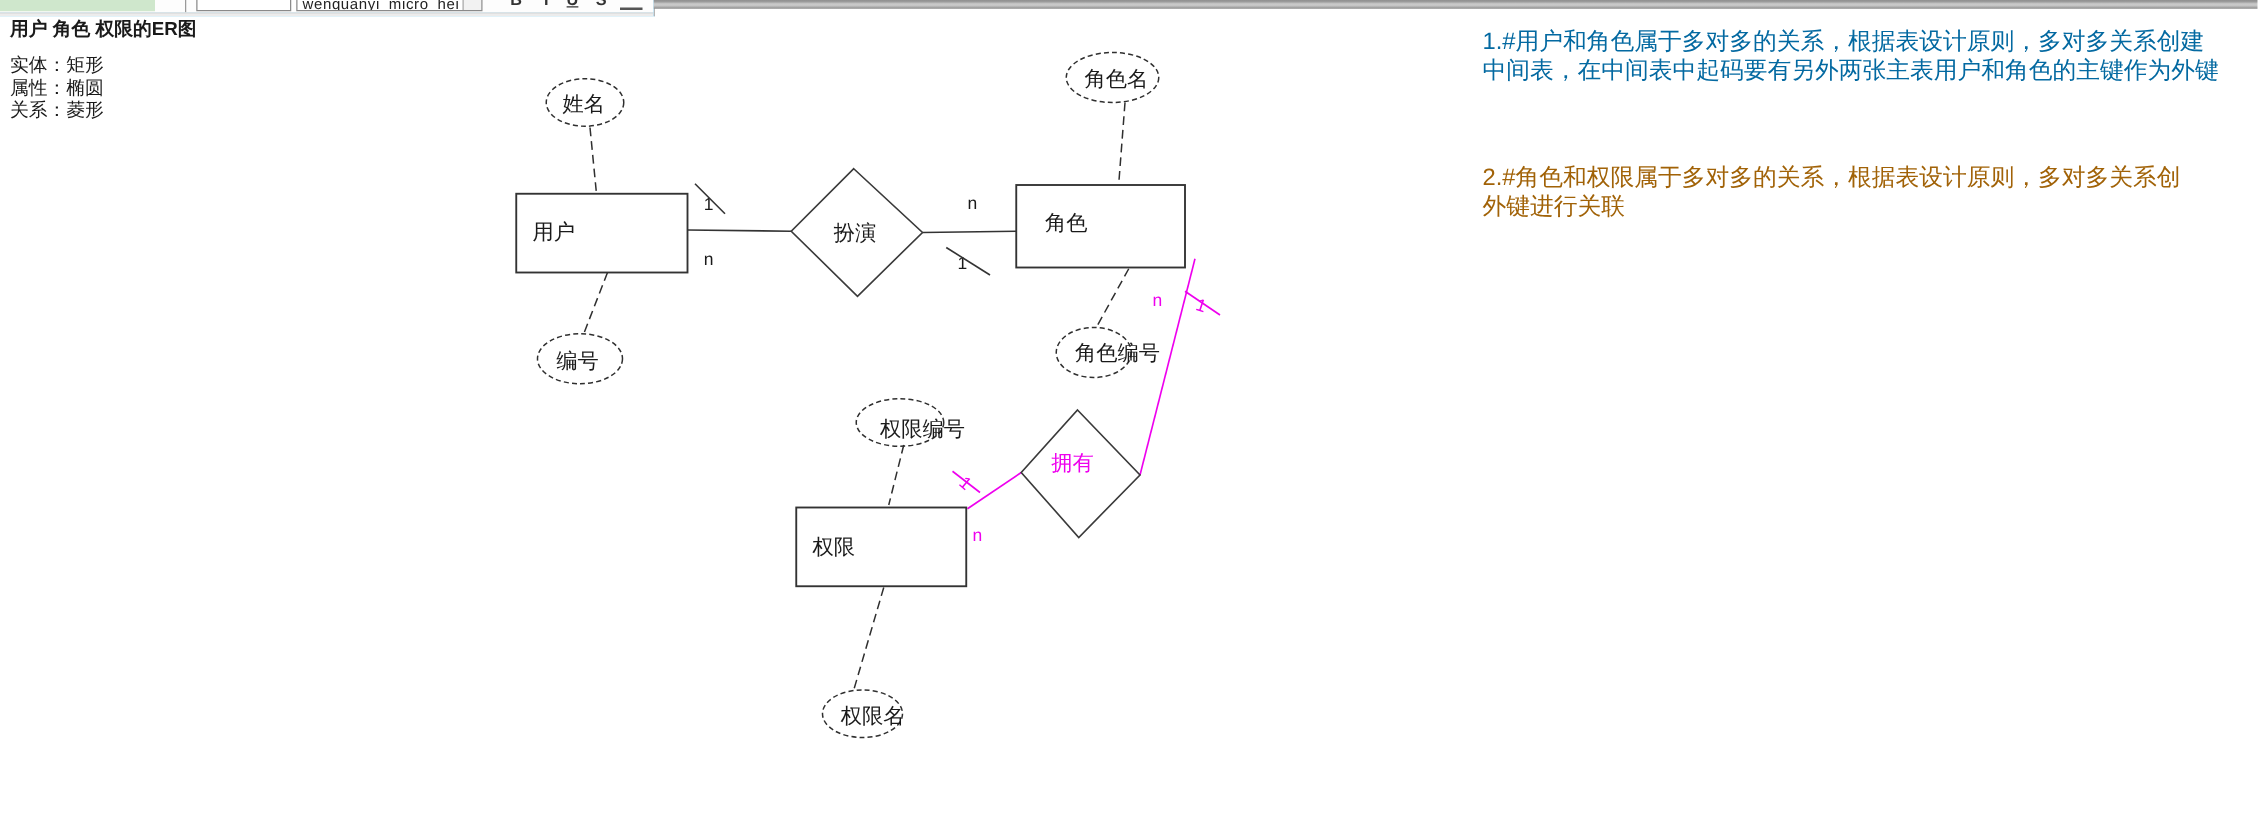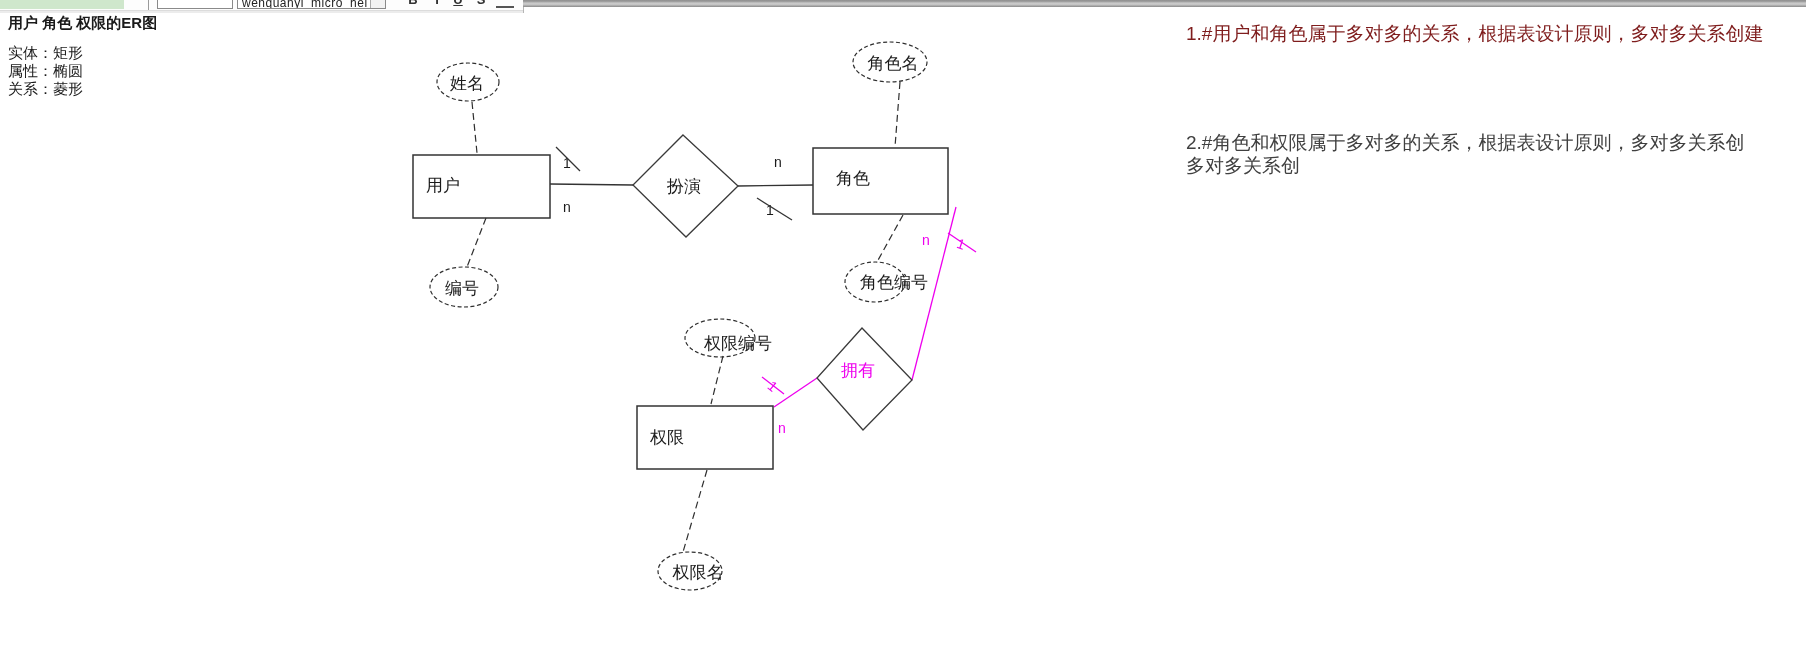--- a/index.html
+++ b/index.html
@@ -24,22 +24,22 @@
   .wide-dash{position:absolute;left:496px;top:6px;width:18px;height:2px;background:#555;}
   .edge-strip{position:absolute;left:523px;top:0;width:1283px;height:7px;
     background:linear-gradient(#8f8f8f 0%, #9c9c9c 20%, #cbcbcb 45%, #c4c4c4 65%, #8a8a8a 100%);}
   
   .doc-title{position:absolute;left:8px;top:14px;font-size:15px;white-space:nowrap;font-weight:bold;}
   .legend{position:absolute;left:8px;top:44px;font-size:15px;line-height:18px;}
   .legend div{white-space:nowrap;text-align:center;}
   
   .note{position:absolute;left:1186px;width:620px;font-size:19px;line-height:23px;}
   .note div{white-space:nowrap;}
-  .note1{top:22px;color:#7f1d1d;}
-  .note2{top:131px;color:#404040;}
+  .note1{top:22px;color:#0369a1;}
+  .note2{top:131px;color:#a16207;}
   
   svg{position:absolute;left:0;top:0;}
   .shape{fill:none;stroke:#333333;stroke-width:1.5;}
   .shape-thin{fill:none;stroke:#3a3a3a;stroke-width:1.3;}
   .ell{fill:none;stroke:#2f2f2f;stroke-width:1.2;stroke-dasharray:4 2.5;}
   .attr-line{stroke:#2f2f2f;stroke-width:1.2;stroke-dasharray:7 4;}
   .rel-line{stroke:#333333;stroke-width:1.3;}
   .mag-line{stroke:#ee00ee;stroke-width:1.3;fill:none;}
   .slash{stroke:#333333;stroke-width:1.3;}
   .mag-slash{stroke:#ee00ee;stroke-width:1.3;}
@@ -127,17 +127,18 @@
   <text class="card mag" x="926" y="245" text-anchor="middle">n</text>
   <text class="card mag" x="961" y="249" text-anchor="middle" transform="rotate(18 961 244)">1</text>
   <line class="mag-slash" x1="948" y1="233" x2="976" y2="252"></line>
   <text class="card mag" x="772" y="391" text-anchor="middle" transform="rotate(40 772 387)">1</text>
   <line class="mag-slash" x1="762" y1="377" x2="784" y2="394"></line>
   <text class="card mag" x="782" y="433" text-anchor="middle">n</text>
 </svg>
 
 <div class="note note1">
   <div>1.#用户和角色属于多对多的关系，根据表设计原则，多对多关系创建</div>
+  <div>中间表，在中间表中起码要有另外两张主表用户和角色的主键作为外键</div>
 </div>
 <div class="note note2">
   <div>2.#角色和权限属于多对多的关系，根据表设计原则，多对多关系创</div>
-  <div>多对多关系创</div>
+  <div>外键进行关联</div>
 </div>
 
 </body></html>

